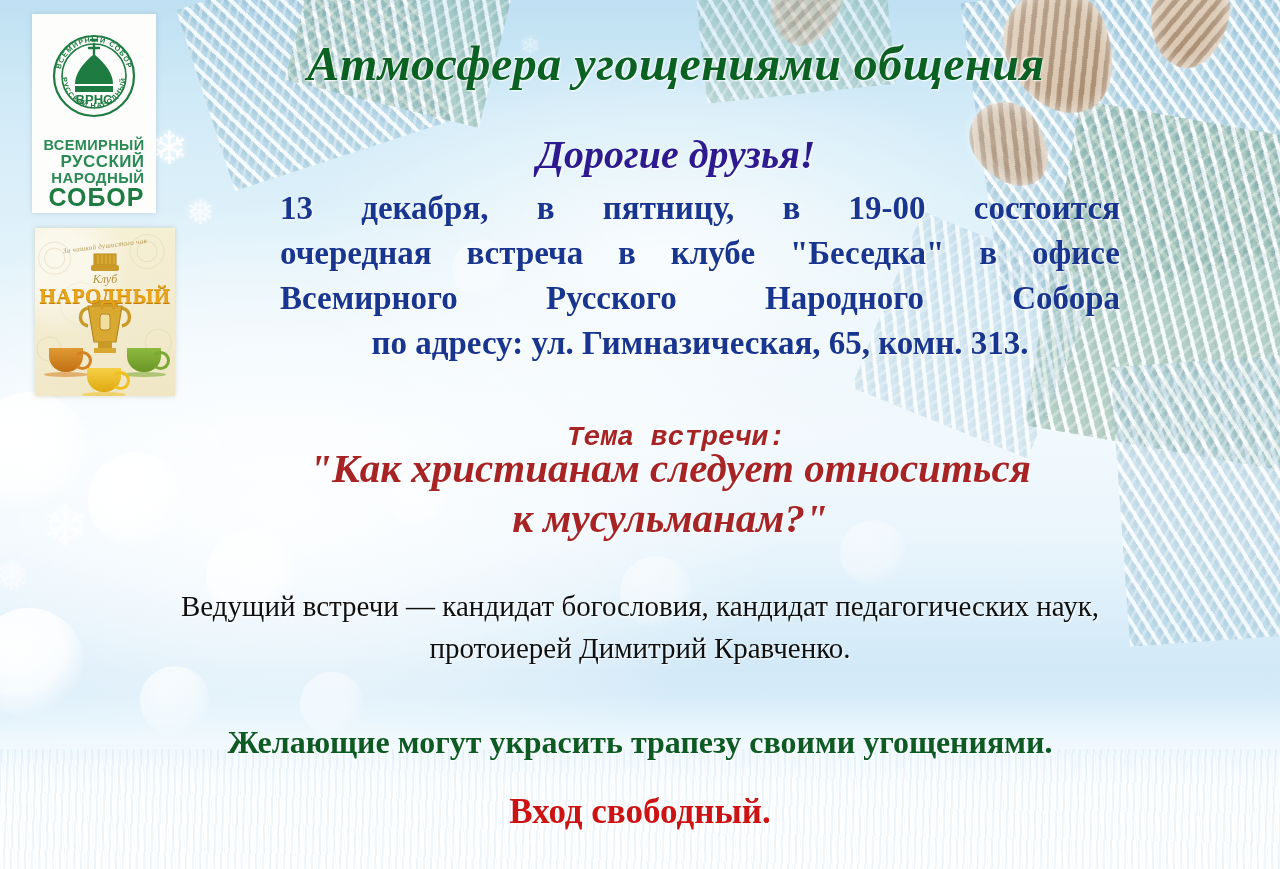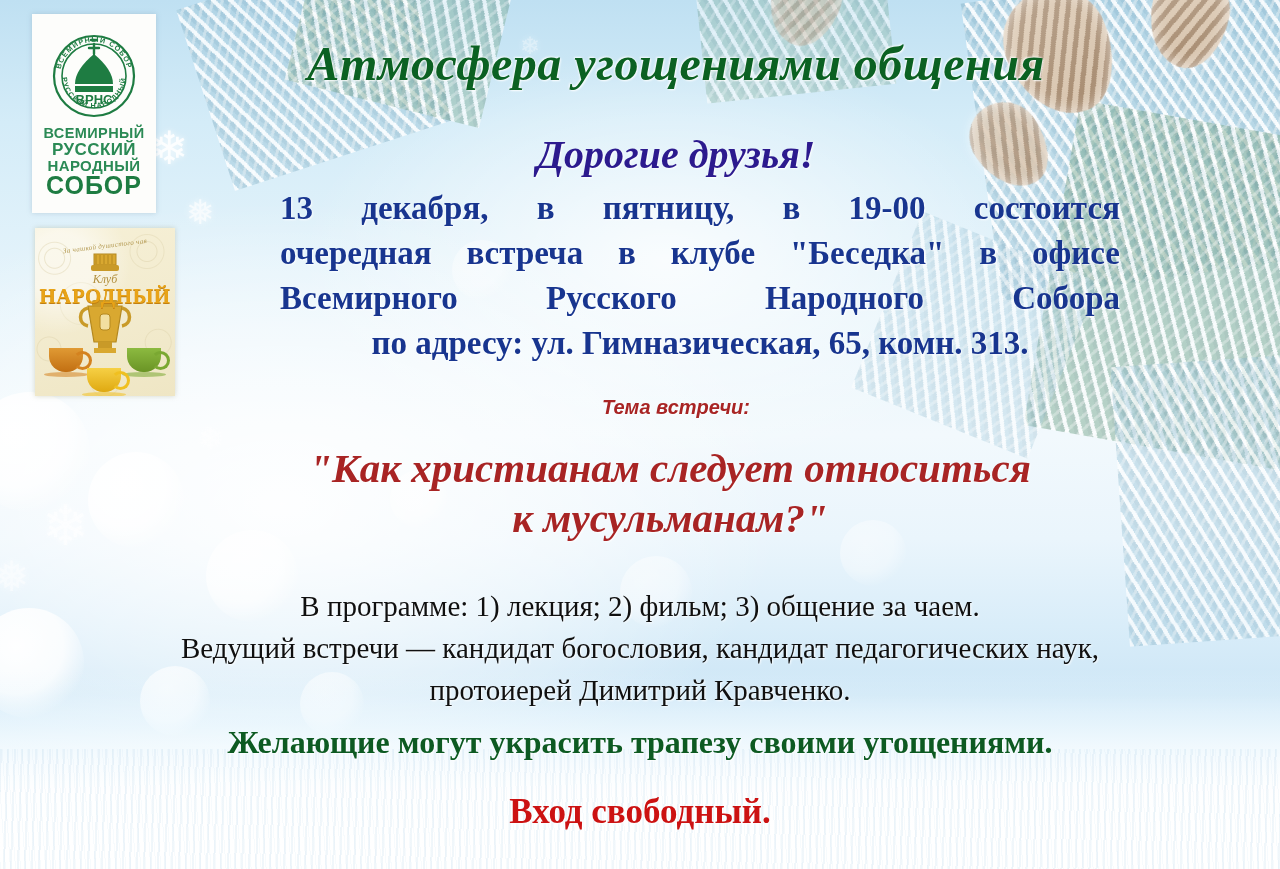--- a/index.html
+++ b/index.html
@@ -60,21 +60,21 @@
   
   .logo-vrns{
     position:absolute;left:32px;top:14px;width:124px;height:199px;
     background:#fdfdfb;
     display:flex;flex-direction:column;align-items:center;
     padding-top:6px;box-sizing:border-box;
     box-shadow:0 0 5px rgba(120,150,170,.35);
   }
   .vrns-emblem{position:relative;width:104px;height:104px;}
   .vrns-emblem svg{display:block;}
-  .vrns-words{margin-top:2px;text-align:center;color:#1b7a46;font-family:"Liberation Sans",sans-serif;font-weight:700;letter-spacing:.4px;line-height:1.02;}
+  .vrns-words{margin-top:14px;text-align:right;color:#1b7a46;font-family:"Liberation Sans",sans-serif;font-weight:700;letter-spacing:.4px;line-height:1.02;}
   .vw1{font-size:14.5px;color:#2b8a55;}
   .vw2{font-size:17px;color:#2b8a55;}
   .vw3{font-size:15px;color:#2b8a55;}
   .vw4{font-size:25px;color:#1e7c42;letter-spacing:1px;}
 
   .logo-besedka{
     position:absolute;left:35px;top:228px;width:140px;height:168px;
     background:
       radial-gradient(circle at 18% 22%, rgba(255,255,255,.55) 0 18%, rgba(255,255,255,0) 40%),
       linear-gradient(165deg,#f6f0d6 0%, #f3ecd0 45%, #efe6c4 100%);
@@ -130,23 +130,23 @@
   .announce{
     position:absolute;top:186px;left:280px;width:840px;
     text-align:justify;text-align-last:justify;
     font-family:"Liberation Serif",serif;font-weight:700;font-size:33px;
     line-height:45px;color:#18358f;
     text-shadow:1px 1px 2px rgba(255,255,255,.92);
   }
   .announce .lastline{text-align:left;text-align-last:center;}
 
   .theme-label{
-    position:absolute;top:396px;left:236px;width:880px;text-align:center;
-    font-family:Liberation Sans, sans-serif;font-style:italic;font-weight:700;
-    font-size:20px;color:#a82424;
+    position:absolute;top:422px;left:236px;width:880px;text-align:center;
+    font-family:Liberation Mono, monospace;font-style:italic;font-weight:700;
+    font-size:28px;color:#a82424;
     text-shadow:1px 1px 2px rgba(255,255,255,.92);
   }
   .theme-title{
     position:absolute;top:443px;left:180px;width:980px;text-align:center;
     font-family:"Liberation Serif",serif;font-style:italic;font-weight:700;
     font-size:41px;line-height:50px;color:#a82424;
     text-shadow:1px 1px 2px rgba(255,255,255,.92);
   }
 
   .program{
@@ -278,21 +278,20 @@
     <div class="lastline">по адресу:   ул. Гимназическая, 65, комн. 313.</div>
   </div>
 
   <div class="theme-label">Тема встречи:</div>
   <div class="theme-title">
     <div>"Как христианам следует относиться</div>
     <div>к мусульманам?"</div>
   </div>
 
   <div class="program">
-    <div>В программе: 1) лекция; 2) фильм; 3) общение за чаем.</div>
     <div>Ведущий встречи —  кандидат богословия, кандидат педагогических наук,</div>
     <div>протоиерей Димитрий Кравченко.</div>
   </div>
 
   <div class="invite">Желающие могут украсить трапезу своими угощениями.</div>
   <div class="free">Вход свободный.</div>
 
 </div>
 
 </body></html>

